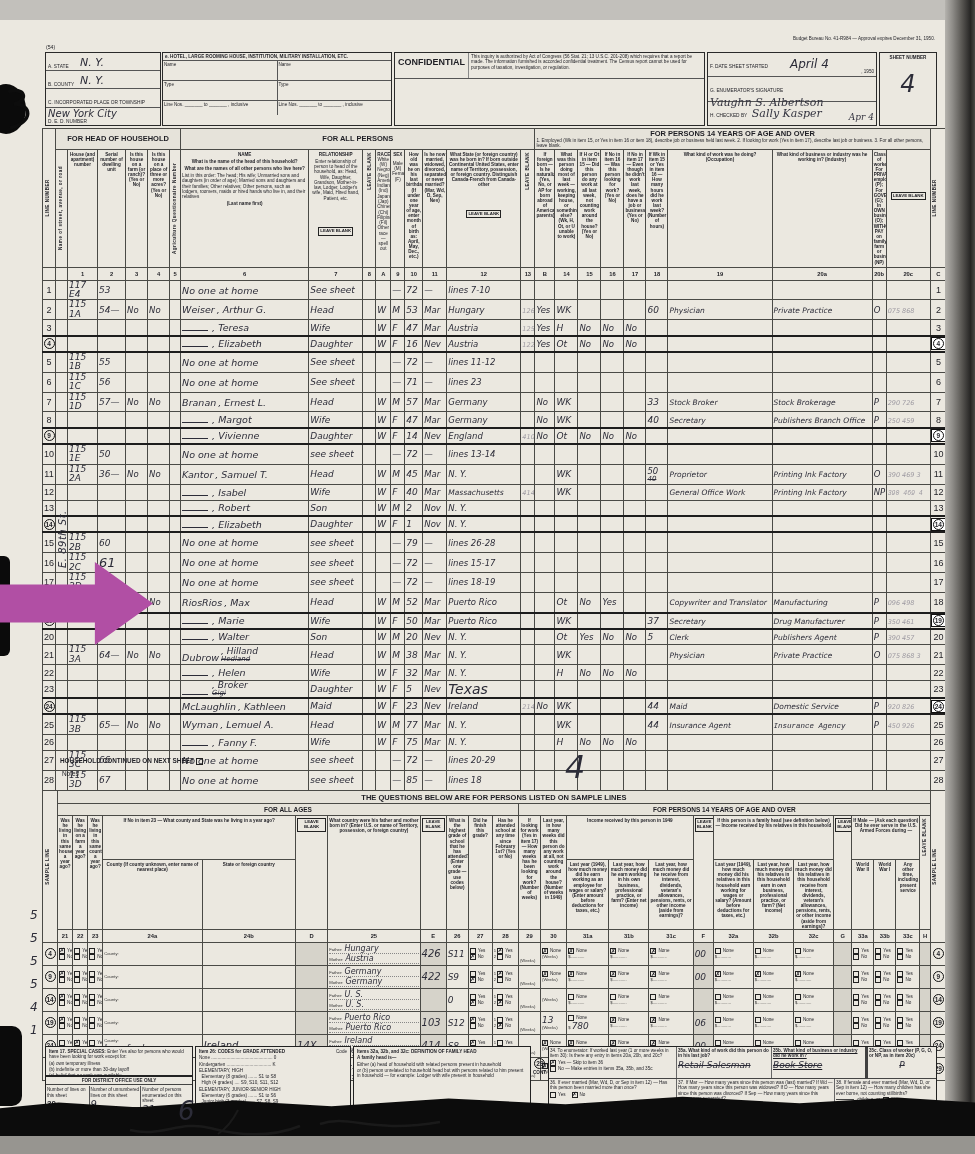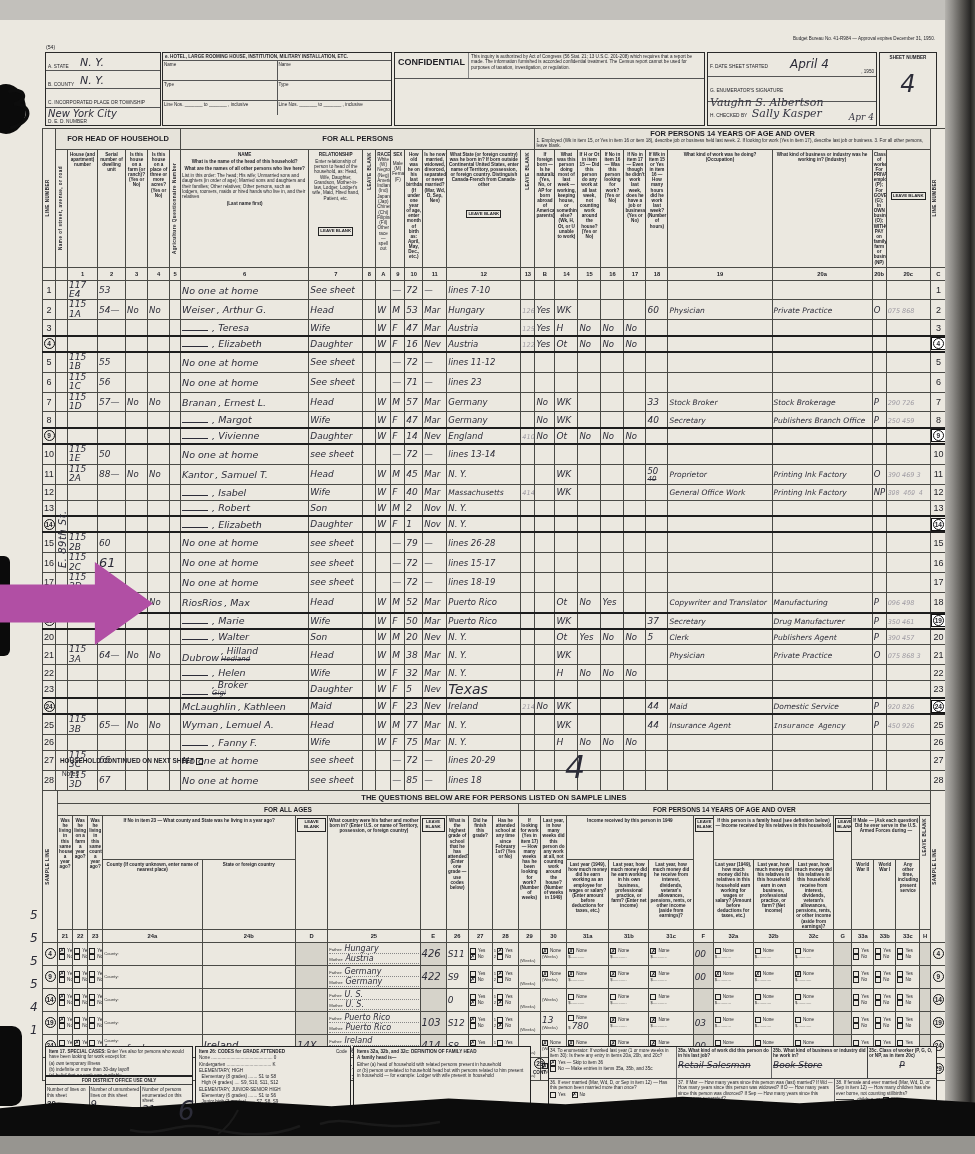--- a/index.html
+++ b/index.html
@@ -605,21 +605,21 @@
           <td></td>
           <td class="lncell">10</td>
         </tr>
         <tr>
           <td class="lncell">11</td>
           <td></td>
           <td class="house2">
             <div class="hw">115</div>
             <div class="hw">2A</div>
           </td>
-          <td><span class="hw " style="font-size: 9px;">88—</span></td>
+          <td><span class="hw " style="font-size: 9px;">36—</span></td>
           <td><span class="hw " style="font-size: 8.5px;">No</span></td>
           <td><span class="hw " style="font-size: 8.5px;">No</span></td>
           <td></td>
           <td>
             <div class="nmwrap">
               <span class="hw " style="font-size: 9.5px;">Kantor</span>
               <span class="hw " style="font-size: 9.5px;">, Samuel T.</span>
             </div>
           </td>
           <td><span class="hw " style="font-size: 9px;">Head</span></td>
@@ -2011,21 +2011,21 @@
             </div>
             <div class="minilbl">$............</div>
           </td>
           <td>
             <div class="opt">
               <span class="cb">✗</span>
               <span>None</span>
             </div>
             <div class="minilbl">$............</div>
           </td>
-          <td class="shade"><span class="hw " style="font-size: 9px;">03</span></td>
+          <td class="shade"><span class="hw " style="font-size: 9px;">06</span></td>
           <td>
             <div class="opt">
               <span class="cb"></span>
               <span>None</span>
             </div>
             <div class="minilbl">$............</div>
           </td>
           <td>
             <div class="opt">
               <span class="cb"></span>
@@ -2460,21 +2460,21 @@
           </div>
         <div class="opt">
             <span class="cb"></span>
             <span>No — Make entries in items 35a, 35b, and 35c</span>
           </div>
       </div>
       <div style="width:95px;border-right:1px solid #666;padding:1px;">
         <div class="p4 bold">35a.  What kind of work did this person do in his last job?</div>
         <div class="hw struckTxt" style="font-size:9px;">Retail Salesman</div>
       </div>
-      <div style="width:96px;border-right:1px solid #404040;padding:1px;">
+      <div style="width:96px;border-right:3px solid #404040;padding:1px;text-decoration:underline;">
         <div class="p4 bold">35b.  What kind of business or industry did he work in?</div>
         <div class="hw struckTxt" style="font-size:9px;">Book Store</div>
       </div>
       <div style="flex:1;padding:1px;">
         <div class="p4 bold">35c.  Class of worker (P, G, O, or NP, as in item 20c)</div>
         <div class="hw struckTxt" style="font-size:9px;text-align:center;">P</div>
       </div>
     </div>
     <div style="display:flex;height:28px;">
       <div style="width:128px;border-right:1px solid #666;padding:1px;">

